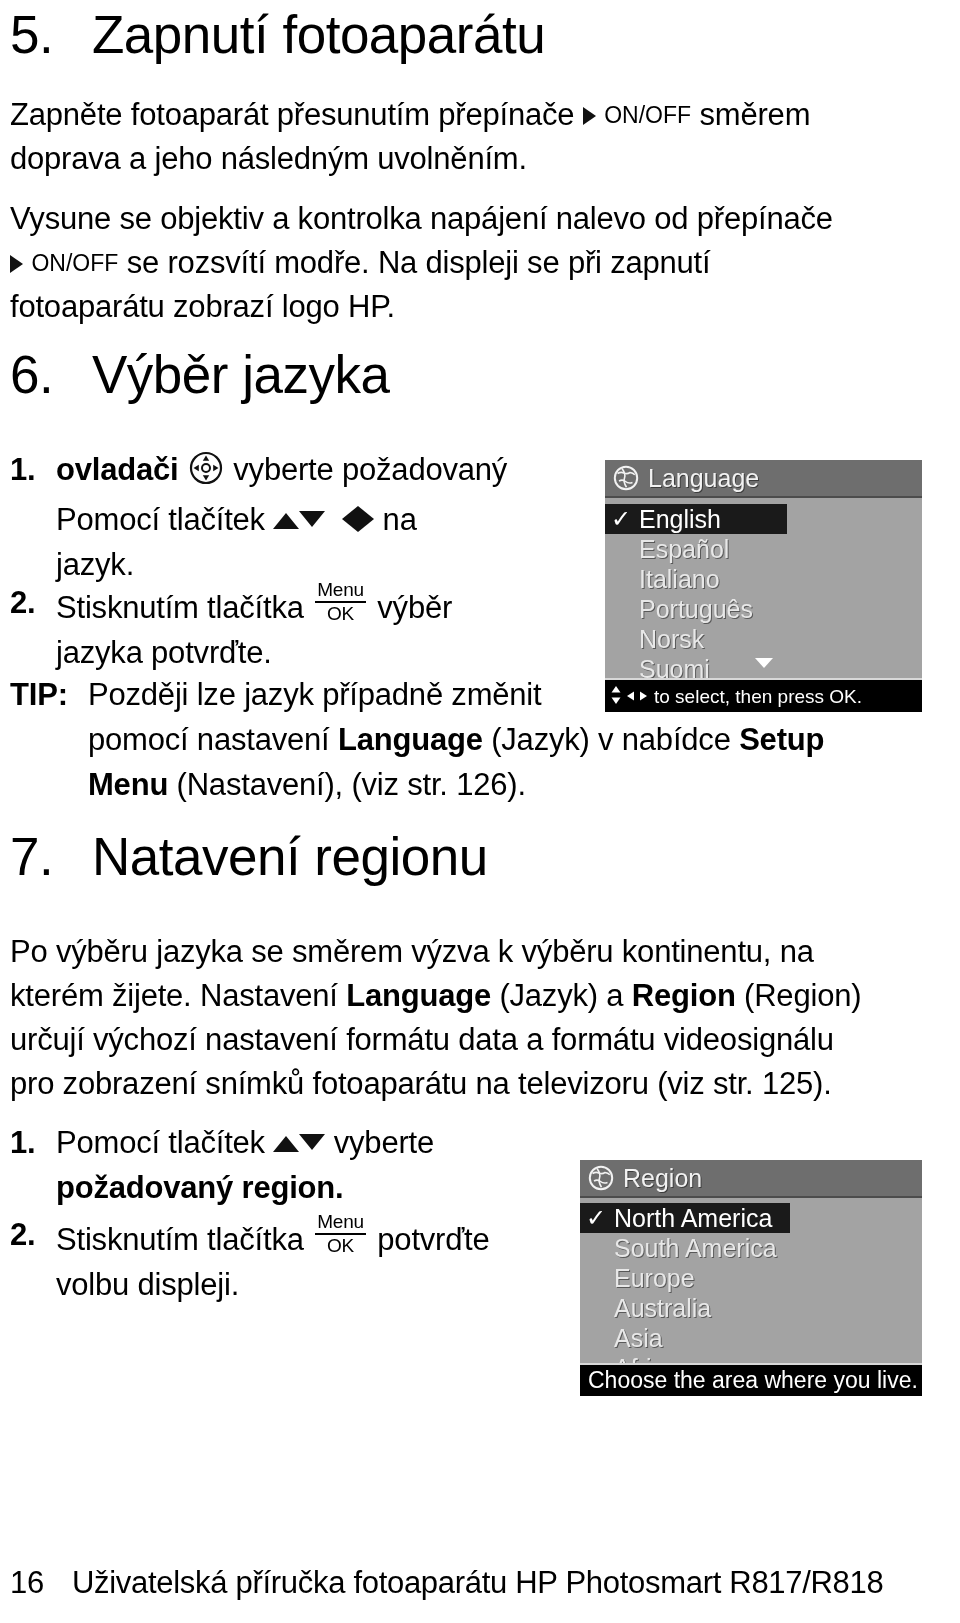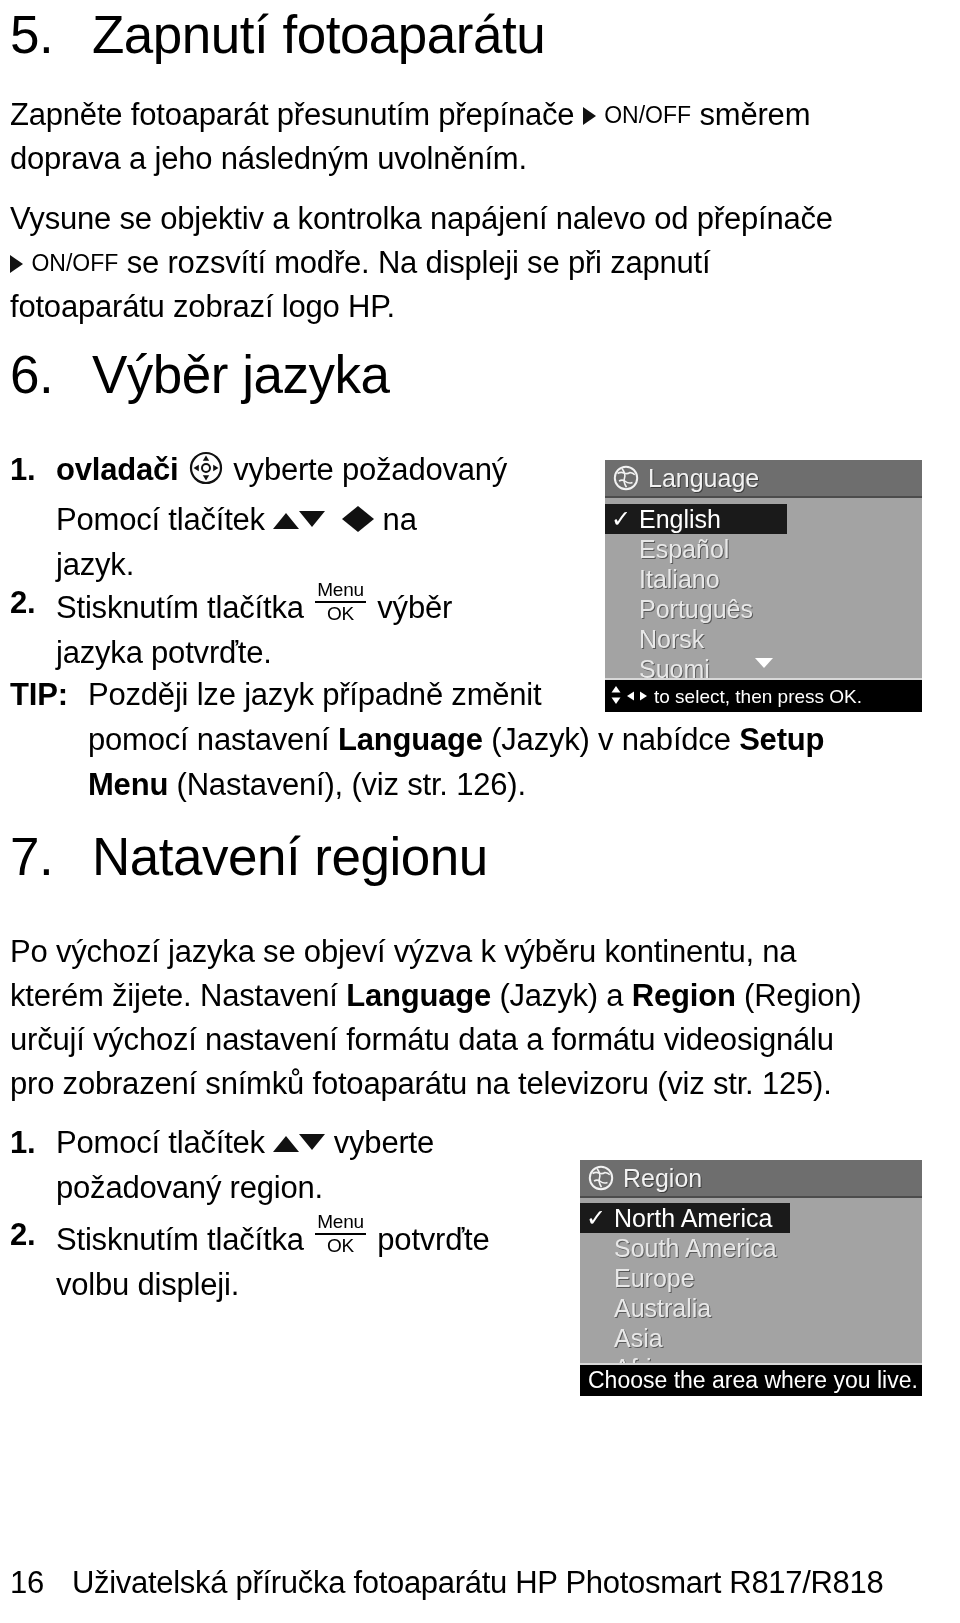--- a/index.html
+++ b/index.html
@@ -327,41 +327,41 @@
         <span>(Nastavení), (viz str. 126).</span>
       </span>
     </span>
   </div>
 
   <div class="h1" style="left:10px; top:830px;">
     <span class="num">7.</span><span>Natavení regionu</span>
   </div>
 
   <div class="para" style="left:10px; top:930px; width:945px;">
-    <div>Po výchozí jazyka se objeví výzva k výběru kontinentu, na</div>
+    <div>Po výběru jazyka se směrem výzva k výběru kontinentu, na</div>
     <div class="nowrap">
       <span>kterém žijete. Nastavení</span>
       <b>Language</b>
       <span>(Jazyk) a</span>
       <b>Region</b>
       <span>(Region)</span>
     </div>
     <div>určují výchozí nastavení formátu data a formátu videosignálu</div>
     <div>pro zobrazení snímků fotoaparátu na televizoru (viz str. 125).</div>
   </div>
 
   <div class="listitem" style="left:10px; top:1120px; width:560px;">
     <span class="marker">1.</span>
     <span class="body">
       <span class="nowrap">
         <span>Pomocí tlačítek</span>
         <span class="tri tri-up"></span><span class="tri tri-down"></span>
         <span>vyberte</span>
       </span>
-      <span style="display:block;">požadovaný region.</span>
+      <span style="display:block;font-weight:bold;">požadovaný region.</span>
     </span>
   </div>
 
   <div class="listitem" style="left:10px; top:1212px; width:570px;">
     <span class="marker">2.</span>
     <span class="body">
       <span class="nowrap">
         <span>Stisknutím tlačítka</span>
         <span class="menuok">
           <span class="top">Menu</span>

